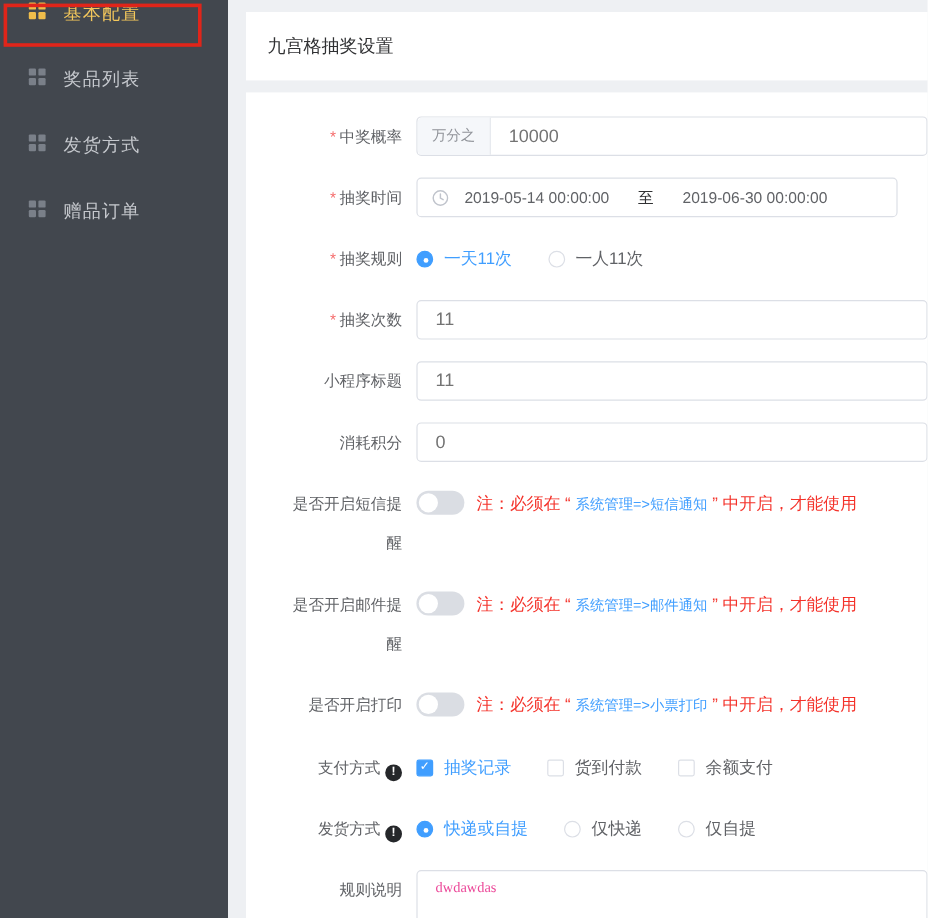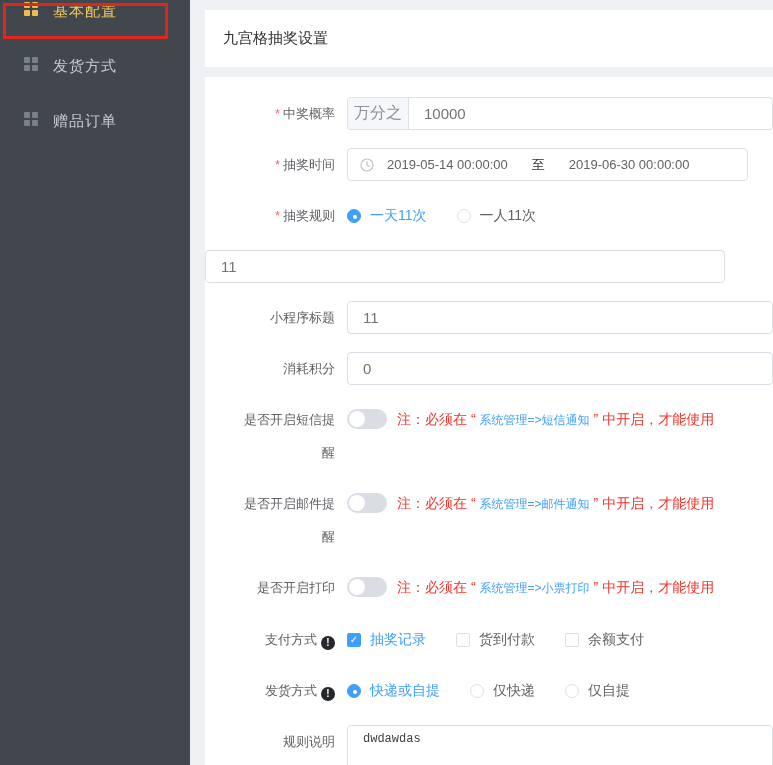--- a/index.html
+++ b/index.html
@@ -51,21 +51,21 @@
   .ctl-line { display:flex; align-items:center; height:33px; }
   
   .input-box {
     height:33px; border:1px solid #dcdfe6; border-radius:4px; background:#fff;
     display:flex; align-items:center; width:520px; cursor:text;
   }
   .input-box .val { padding-left:15px; font-size:15px; color:#737373; }
   .prepend {
     width:61px; height:31px; background:#f5f7fa; border-right:1px solid #dcdfe6;
     border-radius:4px 0 0 4px; color:#909399; display:flex; align-items:center;
-    justify-content:center; font-size:16px;
+    justify-content:center; font-size:12px;
   }
   .date-box {
     width:401px; height:33px; border:1px solid #dcdfe6; border-radius:4px;
     display:flex; align-items:center; padding:0 12px; cursor:pointer;
   }
   .date-box .d { font-size:13px; color:#606266; }
   .date-box .sep { margin:0 24px; color:#303133; }
   .date-box .d1 { margin-left:13px; }
   
   .opt { display:flex; align-items:center; margin-right:30px; cursor:pointer; }
@@ -92,37 +92,46 @@
     cursor:pointer; }
   .row.tall { min-height:63px; }
   
   .info-icon { display:inline-flex; width:14px; height:14px; border-radius:50%;
     background:#25272a; color:#fff; font-size:10px; font-weight:bold;
     align-items:center; justify-content:center; vertical-align:-2px;
     margin-left:4px; cursor:pointer; }
   
   .textarea-box { width:520px; height:55px; border:1px solid #dcdfe6;
     border-radius:4px; padding:6px 15px; cursor:text; }
-  .textarea-box .tval { font-family:Liberation Mono, monospace;
-    font-size:12px; color:#404040; }
+  .textarea-box .tval { font-family:Liberation Serif, serif;
+    font-size:12px; color:#ec4899; }
   
   .clock-icon { flex:0 0 14px; height:14px; }
 </style>
 </head>
 <body>
 
 <div class="sidebar">
   <div class="side-item active">
     <span class="grid-icon">
         <i></i>
         <i></i>
         <i></i>
         <i></i>
       </span>
     <span class="side-label">基本配置</span>
+  </div>
+  <div class="side-item">
+    <span class="grid-icon">
+        <i></i>
+        <i></i>
+        <i></i>
+        <i></i>
+      </span>
+    <span class="side-label">奖品列表</span>
   </div>
   <div class="side-item">
     <span class="grid-icon">
         <i></i>
         <i></i>
         <i></i>
         <i></i>
       </span>
     <span class="side-label">发货方式</span>
   </div>
@@ -187,20 +196,23 @@
           </span>
           <span class="opt">
             <span class="radio"></span>
             <span class="txt">一人11次</span>
           </span>
         </div>
       </div>
     </div>
 
     <div class="row">
+      <div class="label-cell">
+        <span class="req">*</span><span class="lbl">抽奖次数</span>
+      </div>
       <div class="content-cell">
         <div class="input-box">
           <span class="val">11</span>
         </div>
       </div>
     </div>
 
     <div class="row">
       <div class="label-cell">
         <span class="lbl">小程序标题</span>

